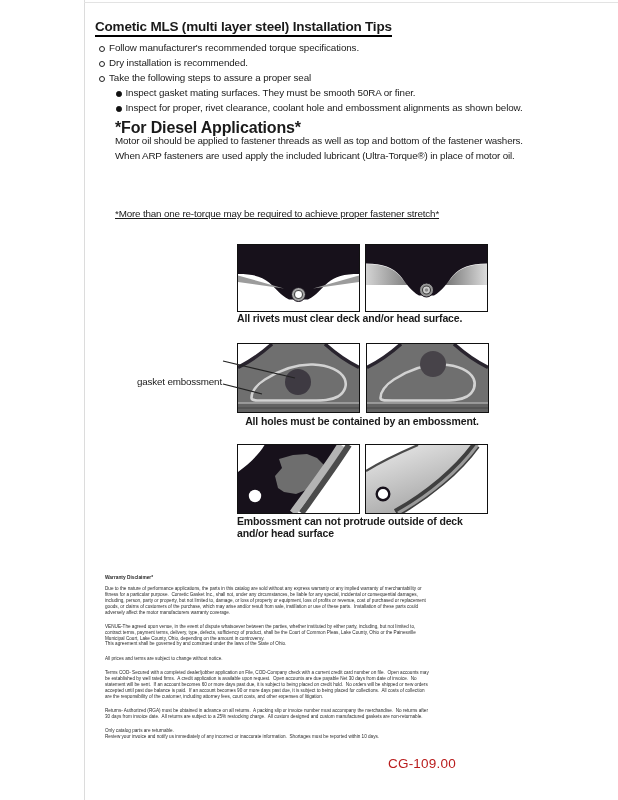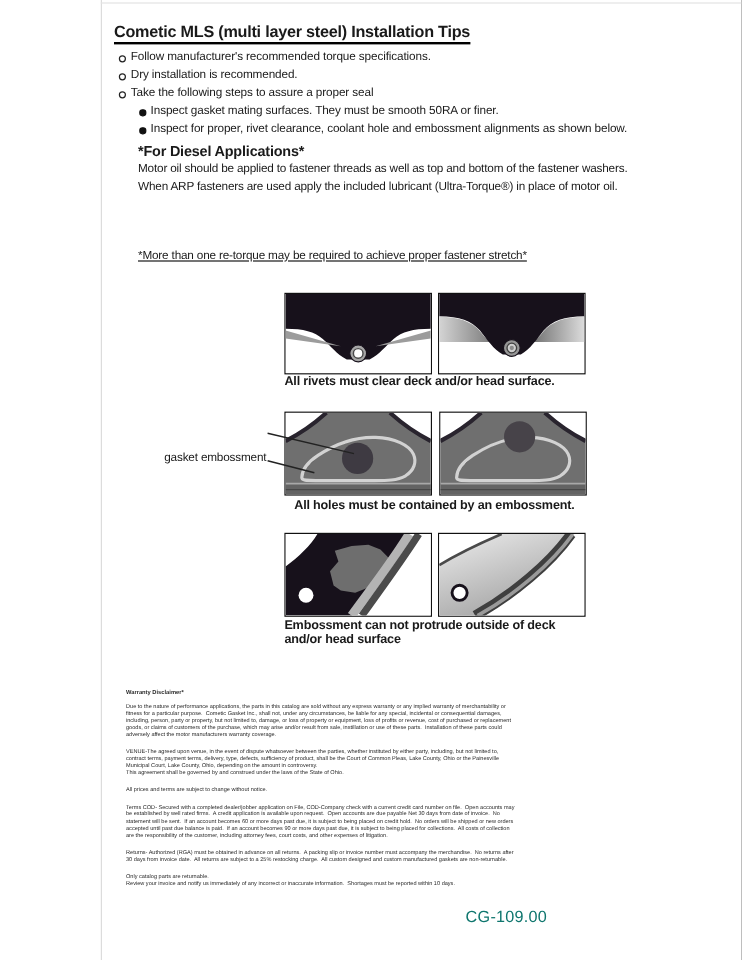--- a/index.html
+++ b/index.html
@@ -13,37 +13,37 @@
   .abs{position:absolute;}
   .title{
     left:95px;top:19px;font-size:13.5px;font-weight:700;letter-spacing:-0.2px;
     border-bottom:2px solid #000000;padding-bottom:1px;white-space:nowrap;
   }
   .bullets{left:99px;top:42px;width:440px;}
   .b-row{display:flex;align-items:flex-start;height:15px;font-size:9.8px;letter-spacing:-0.1px;}
   .b-row .mark{flex:0 0 auto;width:4px;height:4px;border-radius:50%;border:1px solid #222;margin:4px 4px 0 0;}
   .b-row.sub{margin-left:17px;}
   .b-row.sub .mark{background:#111;border-color:#111;width:3.5px;height:3.5px;}
-  .h2{font-size:12px;font-weight:700;letter-spacing:-0.15px;}
+  .h2{font-size:16px;font-weight:700;letter-spacing:-0.15px;}
   .body-text{font-size:9.8px;line-height:15px;letter-spacing:-0.15px;white-space:pre-line;width:430px;}
   .dlabel{width:121px;text-align:center;font-size:13px;font-weight:700;letter-spacing:0.2px;margin-top:24px;}
   .dbox{width:121px;height:66px;border:1.4px solid #111;box-sizing:content-box;}
   .dbox svg{display:block;}
   .dbox.tall{height:68px;}
   .caption{font-size:10.5px;font-weight:700;letter-spacing:-0.15px;line-height:12px;}
   .side-label{width:113px;text-align:right;font-size:9.8px;letter-spacing:-0.15px;line-height:11px;}
   .overlay{pointer-events:none;}
   .legal{left:105px;top:574px;width:414px;height:200px;}
   .legal-inner{
     width:830px;transform:scale(0.5);transform-origin:0 0;
     font-size:9.3px;line-height:11.7px;color:#2a2a2a;letter-spacing:0;
   }
   .legal-inner .lh{font-weight:700;font-size:9.6px;margin:0 0 12px 0;}
   .legal-inner p{margin:0 0 17px 0;white-space:pre-wrap;}
-  .footer-code{left:388px;top:756px;font-size:13.5px;letter-spacing:0.2px;color:#0f766e;}
+  .footer-code{left:388px;top:756px;font-size:13.5px;letter-spacing:0.2px;color:#b91c1c;}
 </style>
 </head>
 <body>
 
 <div class="page">
   <div class="scan-edge-v"></div>
   <div class="scan-edge-h"></div>
 
   <div class="abs title">Cometic MLS (multi layer steel) Installation Tips</div>
 

